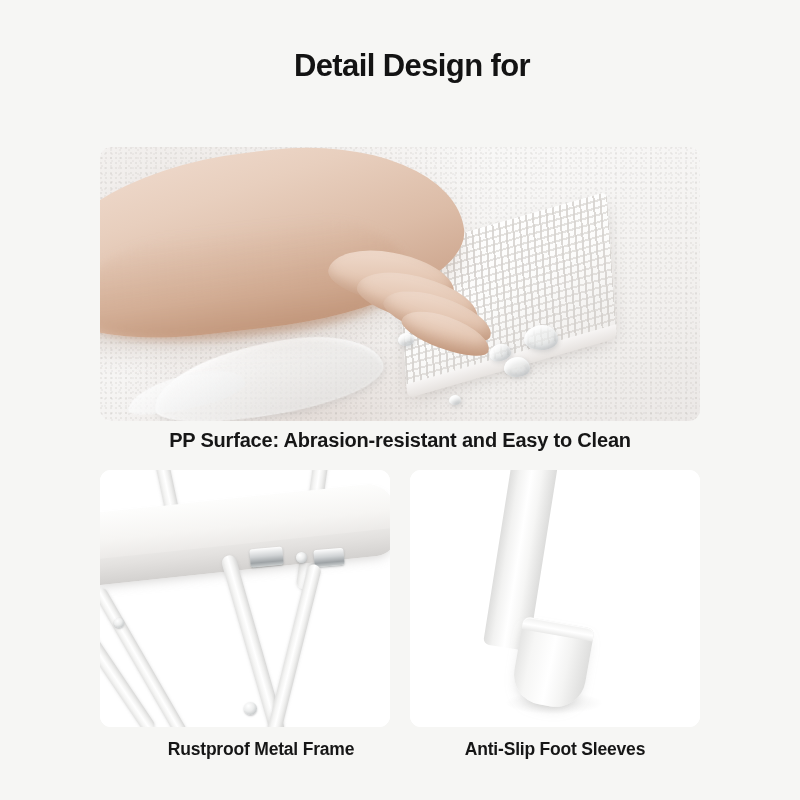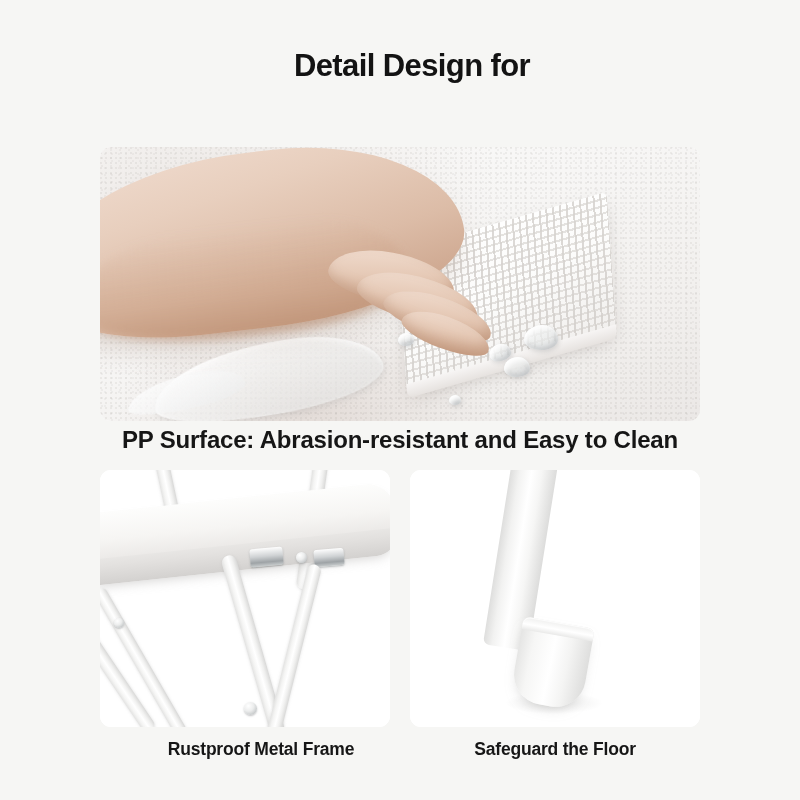--- a/index.html
+++ b/index.html
@@ -64,21 +64,21 @@
     color: #161616;
     font-weight: bold;
     font-size: 17.5px;
     line-height: 24px;
     letter-spacing: -0.2px;
   }
   .caption-top {
     left: 100px;
     top: 428px;
     width: 600px;
-    font-size: 24px;
+    font-size: 20px;
   }
   .caption-bl {
     left: 116px;
     top: 737px;
     width: 290px;
   }
   .caption-br {
     left: 410px;
     top: 737px;
     width: 290px;
@@ -372,14 +372,14 @@
   <div class="photo3">
     <div class="leg"></div>
     <div class="sleeve-shadow"></div>
     <div class="sleeve">
       <div class="sleeve-lip"></div>
     </div>
   </div>
 </div>
 
 <div class="caption caption-br">
-  <span class="line">Safeguard the Floor</span>
+  <span class="line">Anti-Slip Foot Sleeves</span>
 </div>
 
 </body></html>

